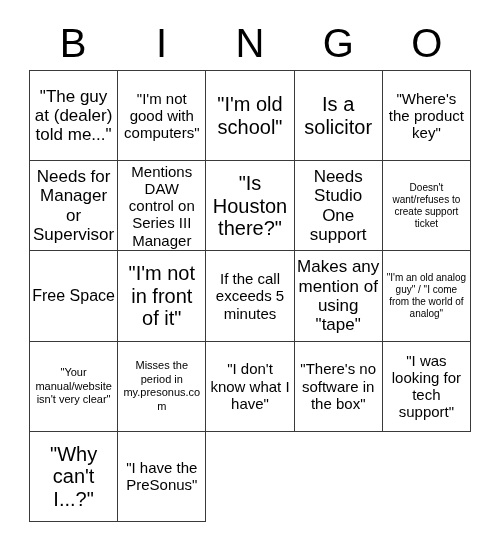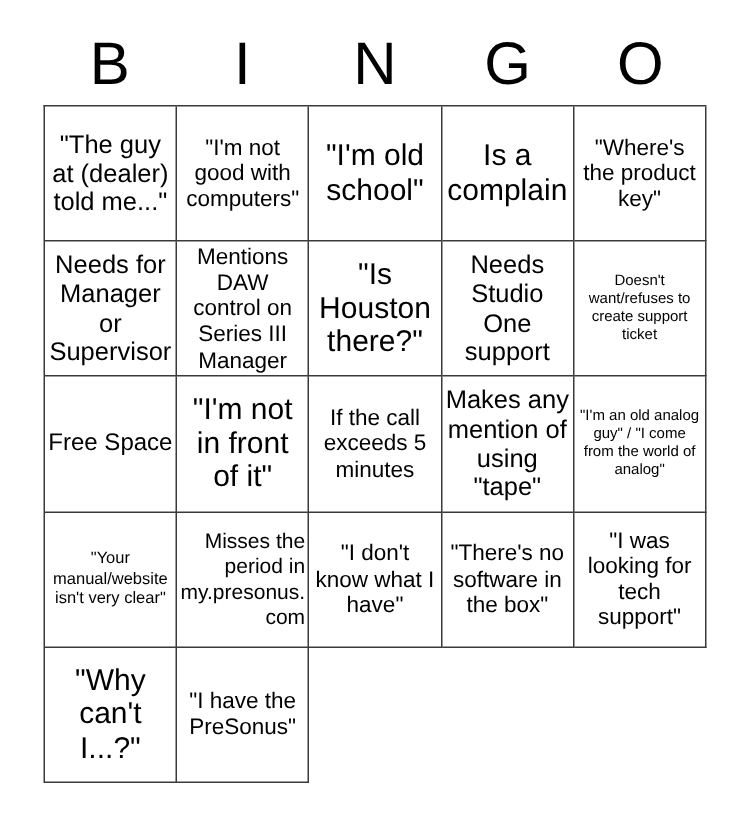--- a/index.html
+++ b/index.html
@@ -72,21 +72,21 @@
     word-break: break-word;
     hyphens: none;
   }
   
   .fs-xxl .cell-text { font-size: 16px; line-height: 1.12; }
   .fs-xl  .cell-text { font-size: 20px; line-height: 1.12; }
   .fs-lg  .cell-text { font-size: 17px; line-height: 1.14; }
   .fs-md  .cell-text { font-size: 15px; line-height: 1.15; }
   .fs-sm  .cell-text { font-size: 10px; line-height: 1.18; }
   .fs-xs  .cell-text { font-size: 11px; line-height: 1.2; }
-  .fs-xxs .cell-text { font-size: 14px; line-height: 1.22; text-align: right; }
+  .fs-xxs .cell-text { font-size: 11px; line-height: 1.22; }
 </style>
 </head>
 <body>
 
 <div id="card">
 
   <div id="header-row">
     <div class="header-letter">B</div>
     <div class="header-letter">I</div>
     <div class="header-letter">N</div>
@@ -98,21 +98,21 @@
       <div class="cell fs-lg">
         <span class="cell-text">"The guy at (dealer) told me..."</span>
       </div>
       <div class="cell fs-md">
         <span class="cell-text">"I'm not good with computers"</span>
       </div>
       <div class="cell fs-xl">
         <span class="cell-text">"I'm old school"</span>
       </div>
       <div class="cell fs-xl">
-        <span class="cell-text">Is a complain</span>
+        <span class="cell-text">Is a solicitor</span>
       </div>
       <div class="cell fs-md">
         <span class="cell-text">"Where's the product key"</span>
       </div>
       <div class="cell fs-lg">
         <span class="cell-text">Needs for Manager or Supervisor</span>
       </div>
       <div class="cell fs-md">
         <span class="cell-text">Mentions DAW control on Series III Manager</span>
       </div>

